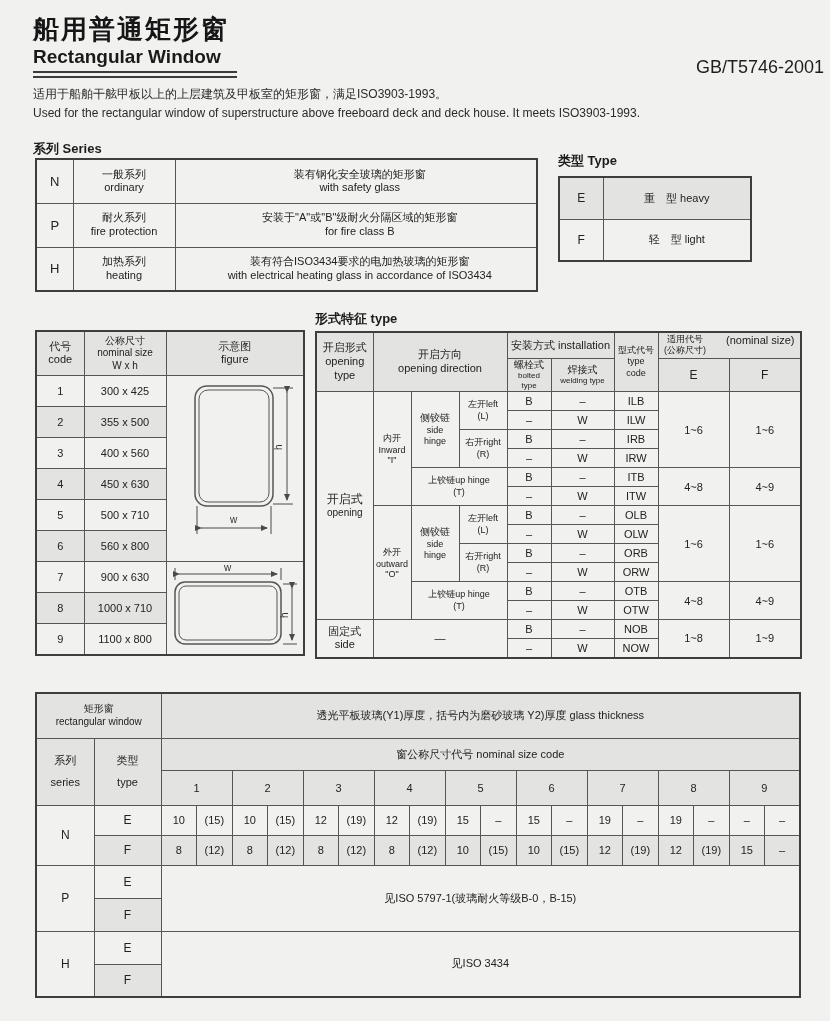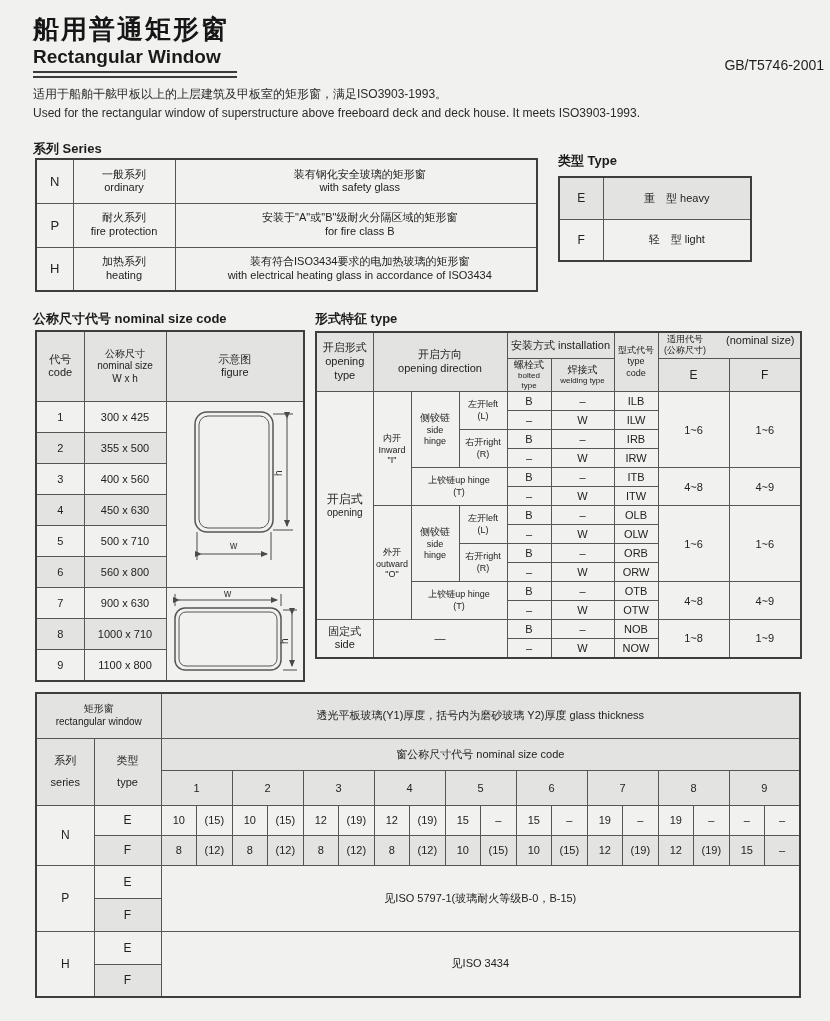--- a/index.html
+++ b/index.html
@@ -8,21 +8,21 @@
     background:#f1f1ef;
     font-family:"Liberation Sans","DejaVu Sans",sans-serif;
     color:#222;
   }
   .page{position:relative;width:830px;height:1021px;overflow:hidden;}
   .abs{position:absolute;}
 
   .title-zh{font-size:26px;font-weight:bold;letter-spacing:2px;color:#161616;}
   .title-en{font-size:19px;font-weight:bold;color:#1a1a1a;}
   .double-rule{height:3px;border-top:2px solid #3c3c3c;border-bottom:2px solid #3c3c3c;}
-  .standard{font-size:14px;color:#1e1e1e;}
+  .standard{font-size:18px;color:#1e1e1e;}
   .intro{font-size:12px;color:#2a2a2a;}
   .sec-label{font-size:13px;font-weight:bold;color:#1c1c1c;}
 
   table.tbl{
     border-collapse:collapse;table-layout:fixed;
     border:2px solid #3e3e3e;
     font-size:11px;text-align:center;color:#222;
   }
   table.tbl td, table.tbl th{
     border:1px solid #565656;
@@ -107,29 +107,28 @@
       <td class="shade fs12">E</td>
       <td class="shade">重　型  heavy</td>
     </tr>
     <tr style="height:42px;">
       <td class="fs12">F</td>
       <td>轻　型  light</td>
     </tr>
   </tbody>
     </table>
 
-  <div class="abs sec-label" style="left:33px;top:310px;">公称尺寸代号 nominal size code</div>
   <table class="abs tbl" style="left:35px;top:330px;width:268px;">
     <colgroup>
         <col style="width:48px">
         <col style="width:82px">
         <col style="width:138px">
       </colgroup>
     <tbody>
-        <tr style="height:70px;">
+        <tr style="height:44px;">
       <th class="shade ln">
             <div>代号</div>
             <div>code</div>
           </th>
       <th class="shade ln fs10">
             <div>公称尺寸</div>
             <div>nominal size</div>
             <div>W x h</div>
           </th>
       <th class="shade ln">

